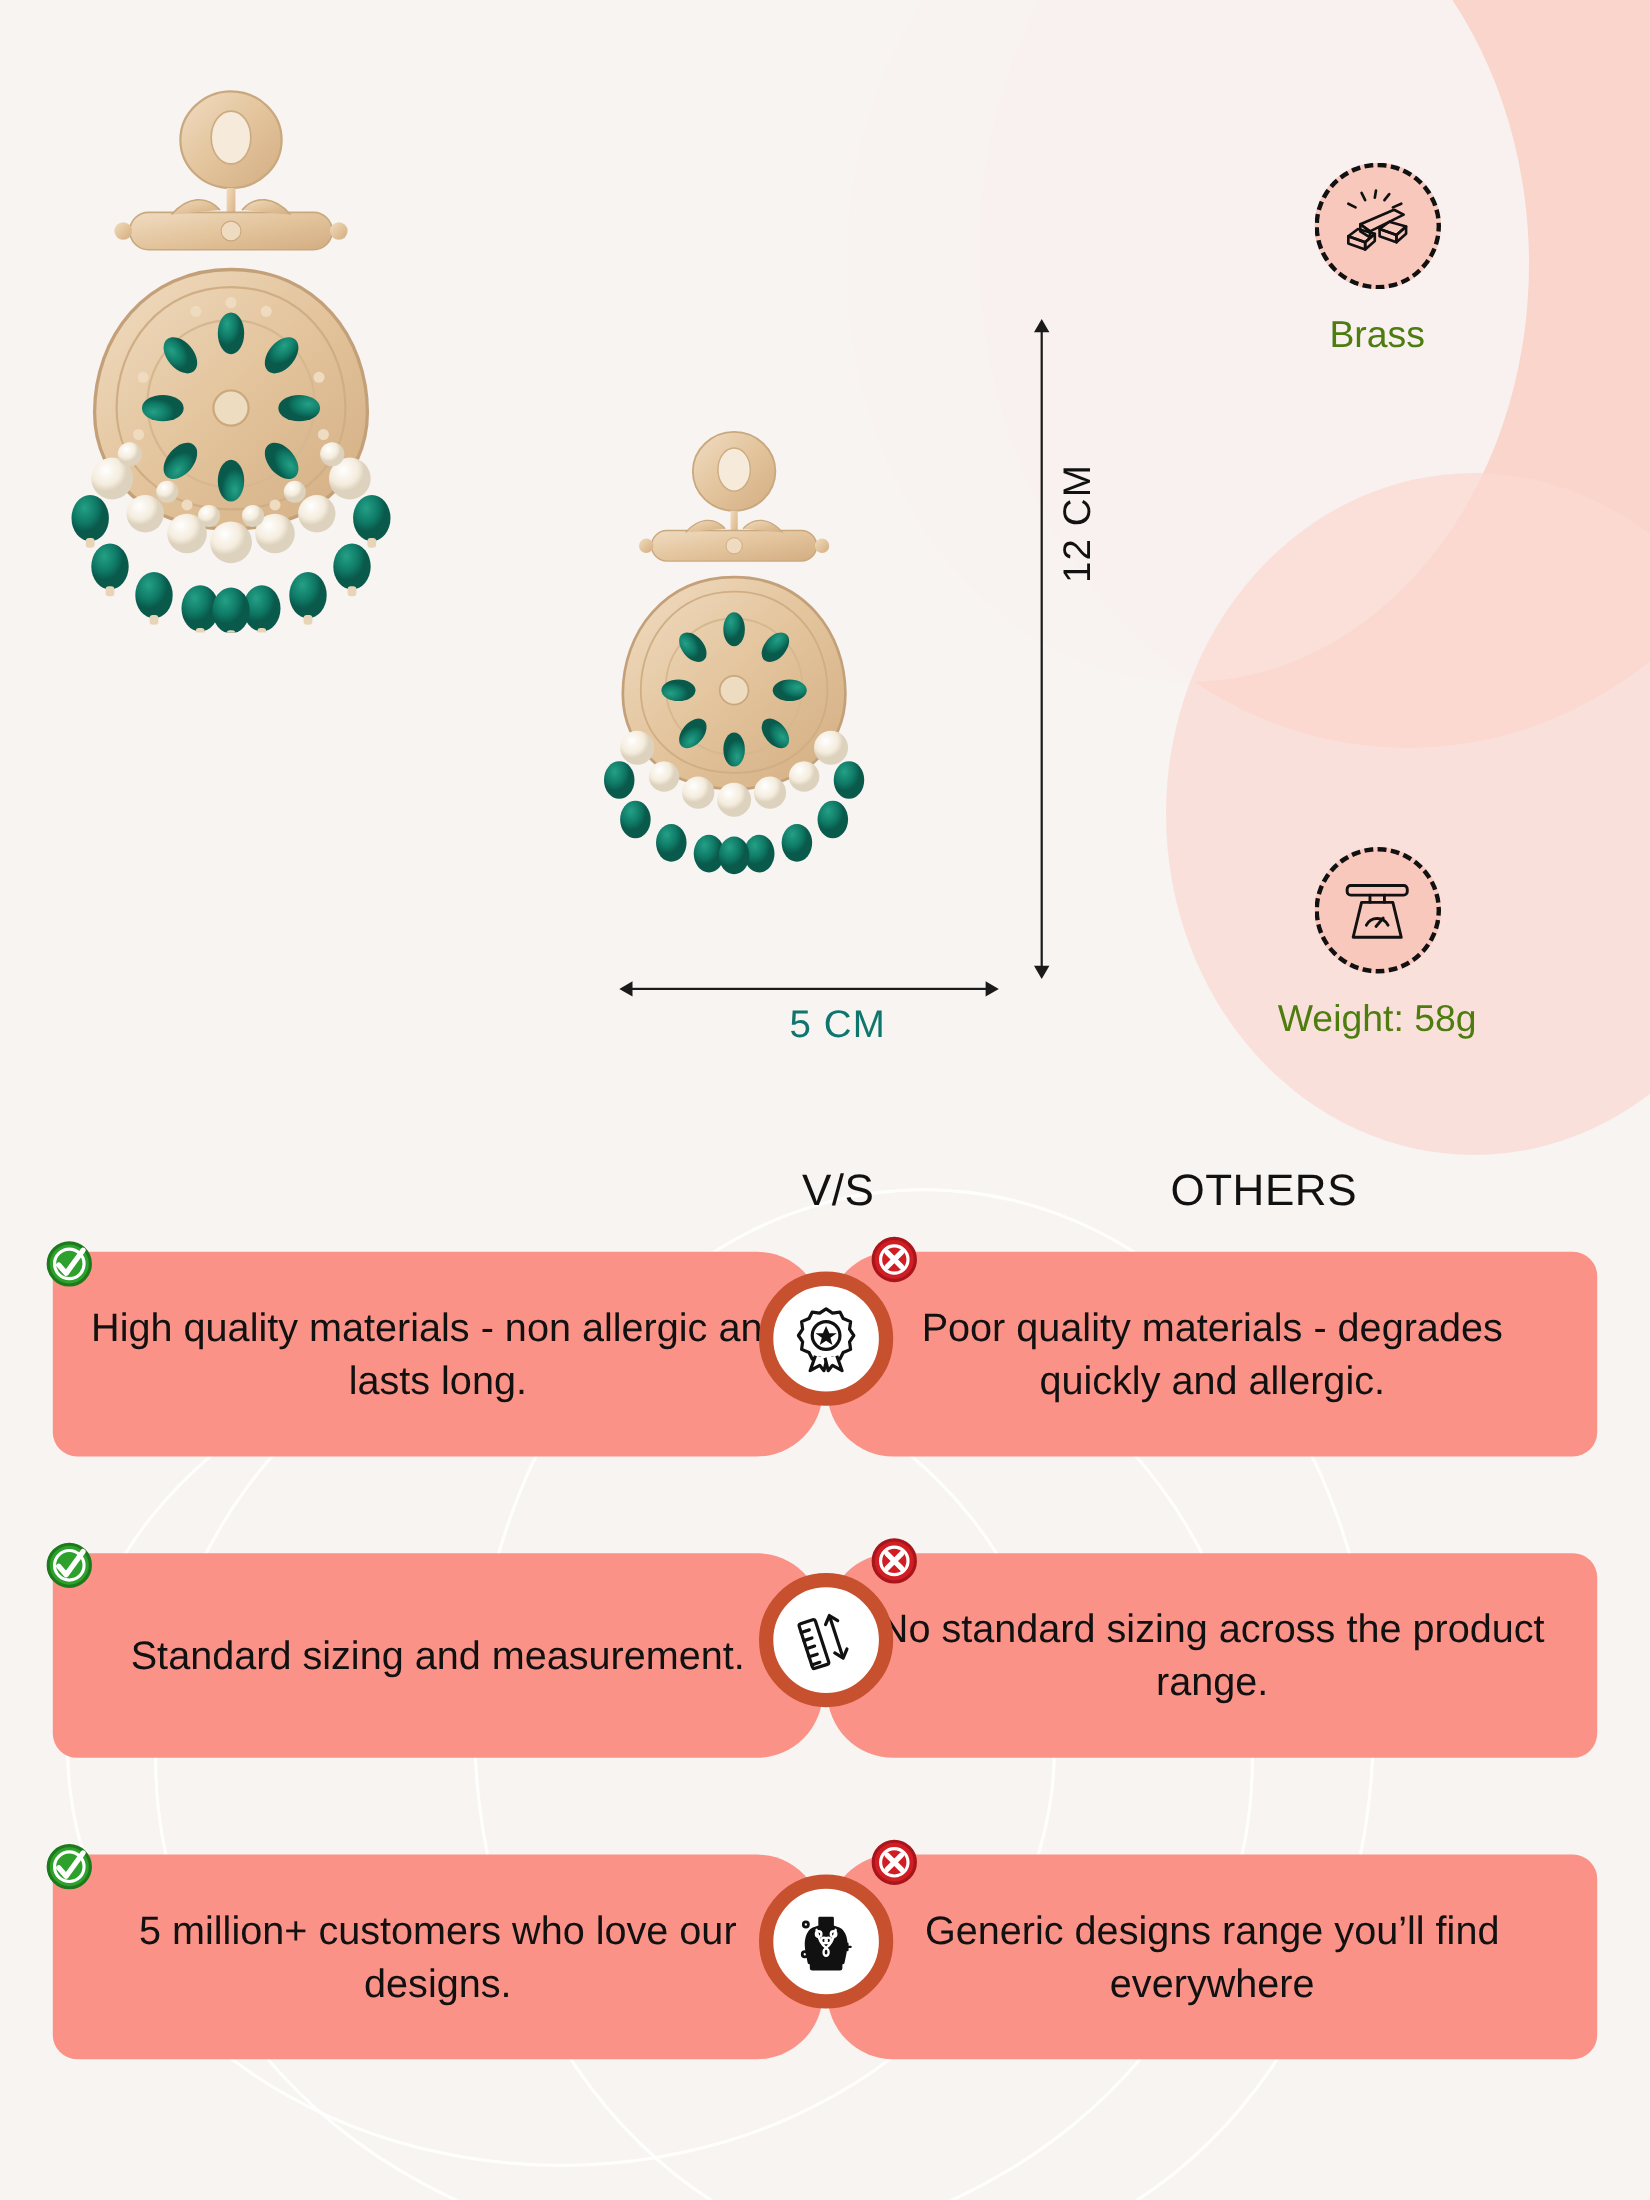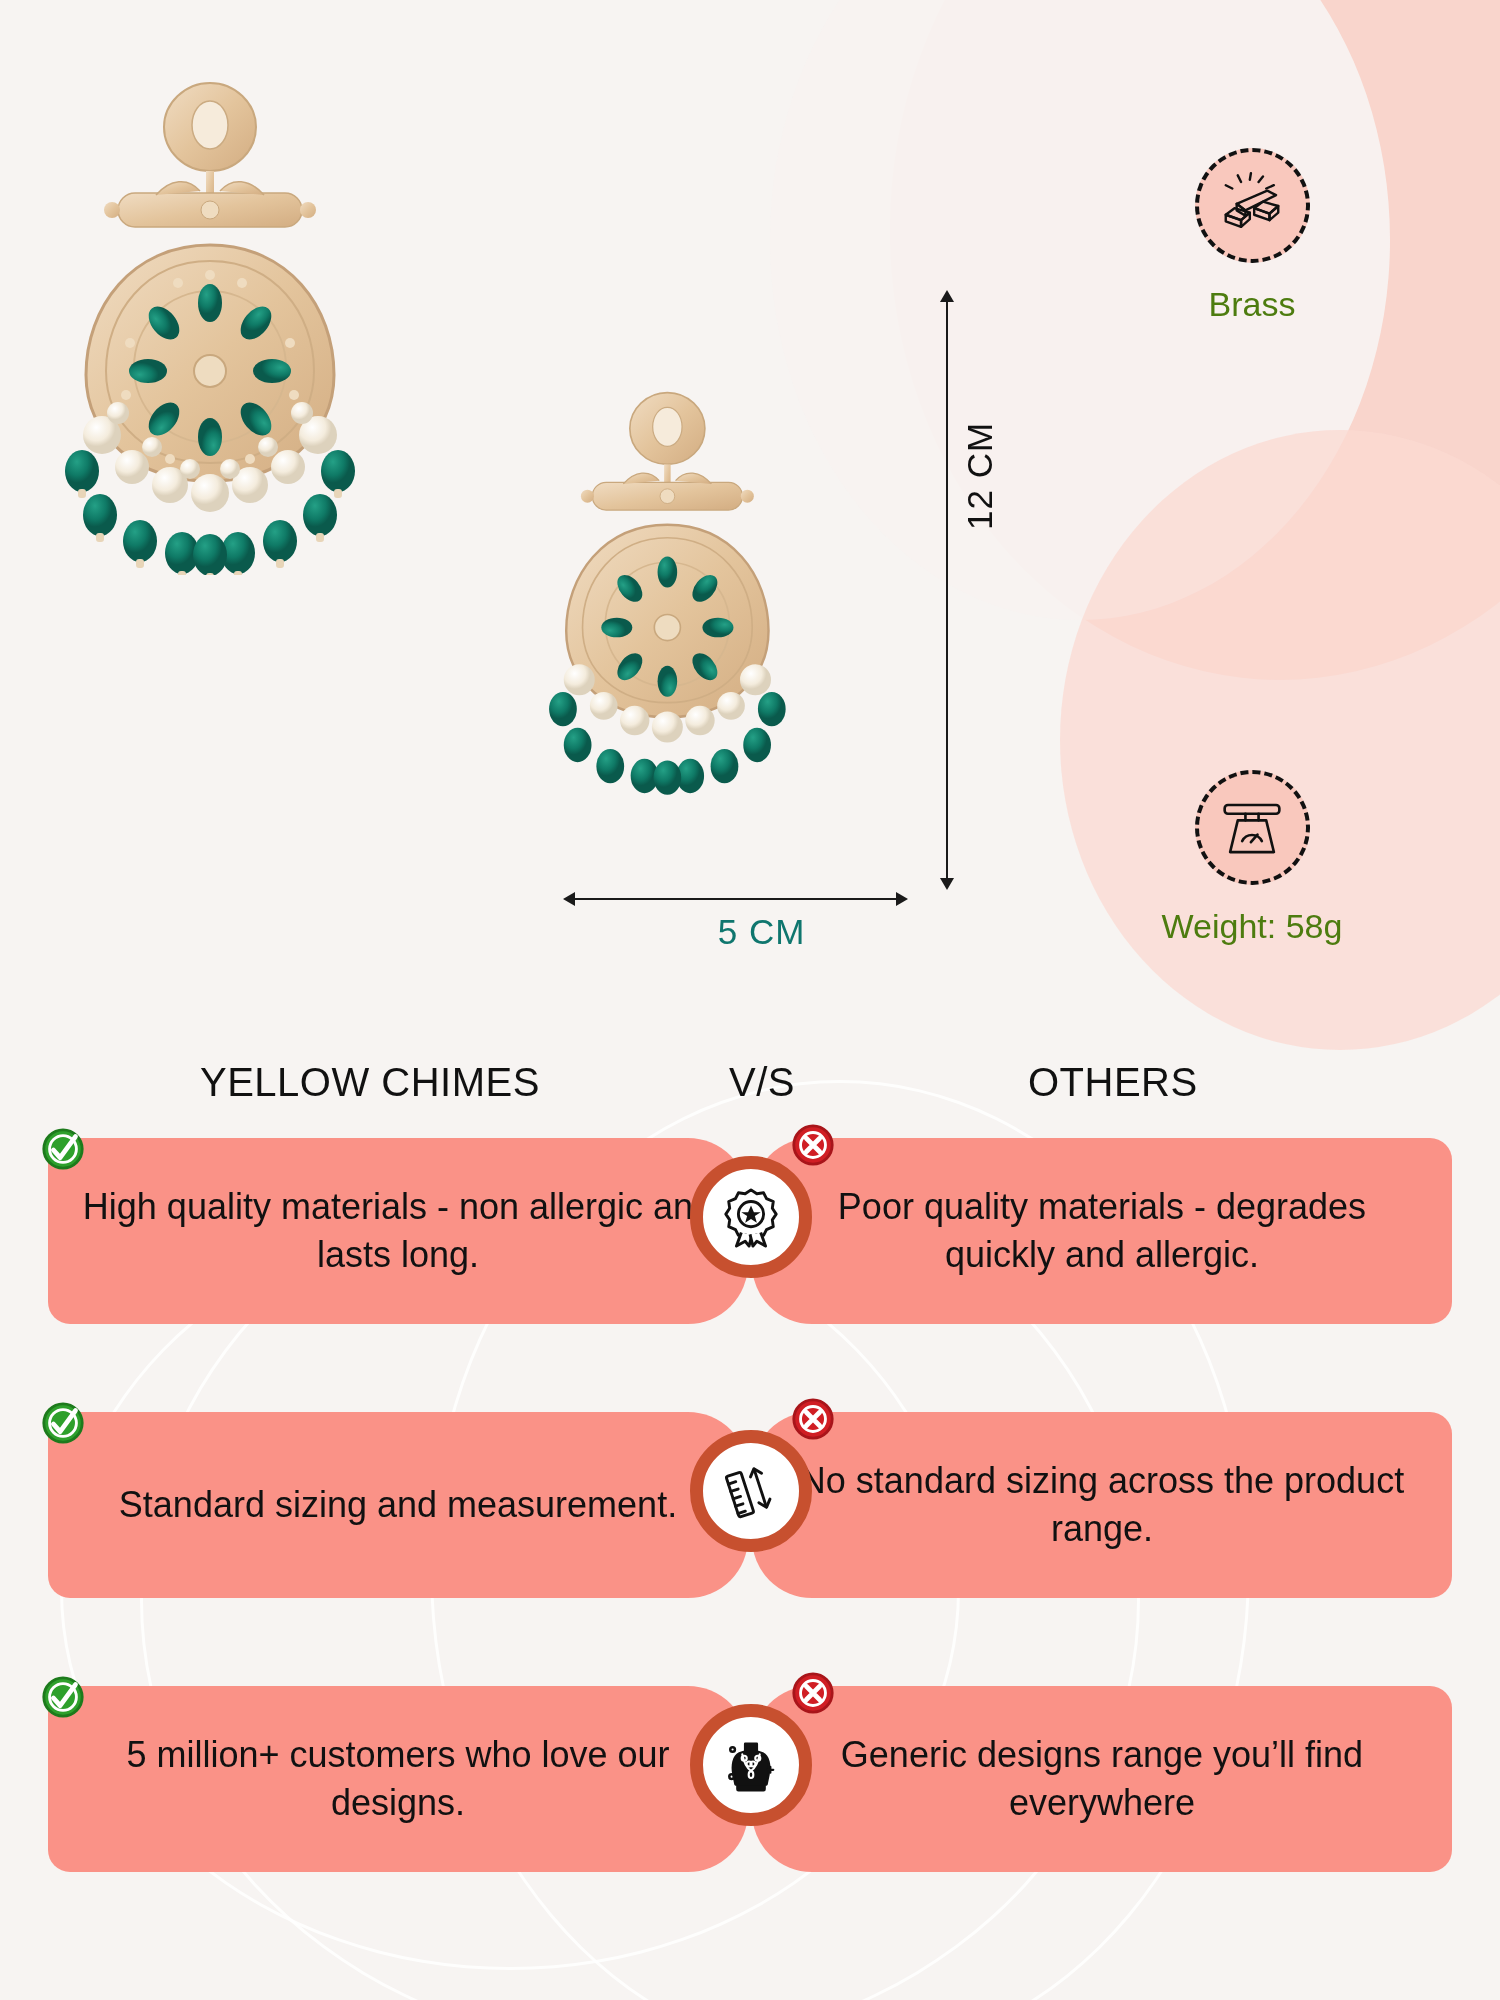--- a/index.html
+++ b/index.html
@@ -84,21 +84,21 @@
   #spec1 { left:1102px; top:460px; }
   #spec2 { left:1102px; top:770px; }
 
   
   #compare { position:absolute; left:0; top:1060px; width:1500px; z-index:3; }
 
   .cmp-head { position:relative; height:78px; }
   .cmp-head span { position:absolute; font-size:40px; color:#111; letter-spacing:.5px; }
   .cmp-head .h-left   { left:200px;  top:0; }
   .cmp-head .h-mid    { left:729px;  top:0;text-align:center; }
-  .cmp-head .h-right  { left:1028px; top:0; }
+  .cmp-head .h-right  { left:1064px; top:0; }
 
   .row { position:relative; height:186px; margin-bottom:88px; }
 
   .card {
     position:absolute; top:0; height:186px;
     background:#fa9287;
     display:flex; align-items:center; justify-content:center;
     padding:0 34px; text-align:center;
   }
   .card.left  { left:48px;  width:700px; border-radius:22px 60px 60px 22px; }
@@ -320,21 +320,20 @@
         <path d="M37 38 L31 45"></path>
       </svg>
     </div>
     <div class="label">Weight: 58g</div>
   </div>
 </div>
 
 <div id="compare">
 
   <div class="cmp-head">
-    <span class="h-left">YELLOW CHIMES</span>
     <span class="h-mid">V/S</span>
     <span class="h-right">OTHERS</span>
   </div>
 
   <div class="row">
     <div class="card left">
       <p>High quality materials - non allergic and lasts long.</p>
     </div>
     <div class="card right">
       <p>Poor quality materials - degrades quickly and allergic.</p>

